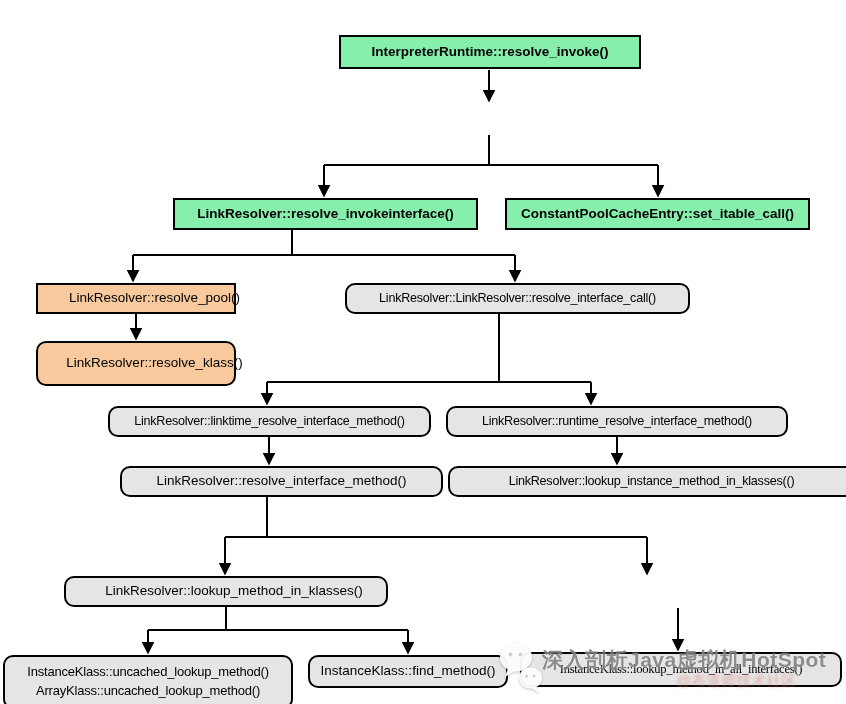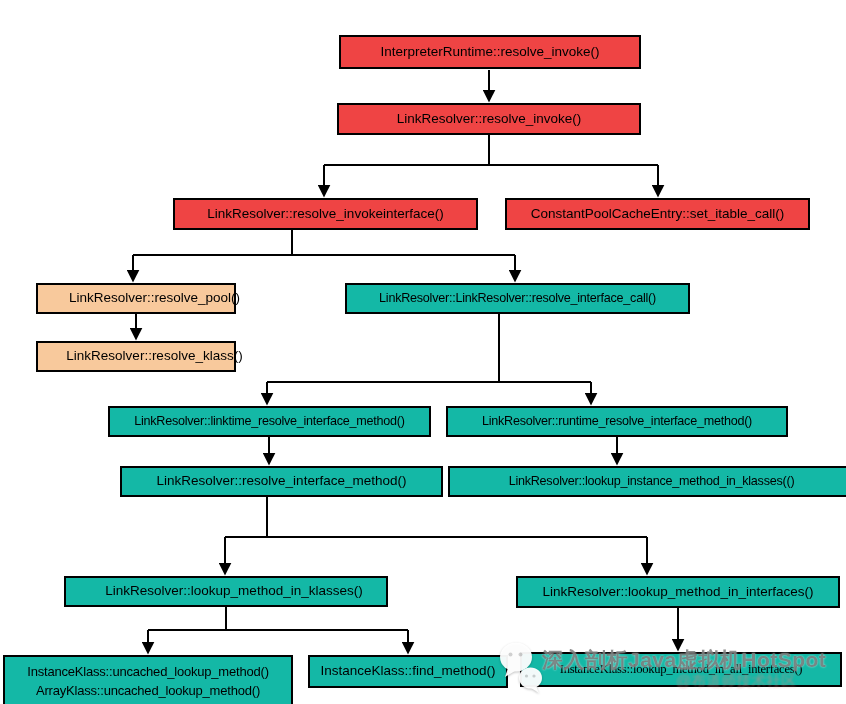--- a/index.html
+++ b/index.html
@@ -8,23 +8,23 @@
     position:relative;width:846px;height:704px;background:#ffffff;overflow:hidden;
     font-family:"Liberation Sans", sans-serif;
   }
   #edges{position:absolute;left:0;top:0;width:846px;height:704px;}
   #edges path{stroke:#000;stroke-width:2;fill:none;}
   .node{
     position:absolute;box-sizing:border-box;border:2px solid #000;
     display:flex;align-items:center;justify-content:center;text-align:center;
     font-size:13.5px;color:#000;white-space:nowrap;line-height:1.2;
   }
-  .blue{background:#ef4444;}
+  .blue{background:#86efac;font-weight:bold;}
   .orange{background:#f8c99c;padding-left:37px;}
-  .pink{background:#14b8a6;}
+  .pink{background:#e5e5e5;border-radius:10px;}
   .tight{font-size:12.6px;letter-spacing:-0.25px;}
   .twoline{flex-direction:column;font-size:13px;line-height:1.45;letter-spacing:-0.2px;}
   
   #watermark{position:absolute;left:496px;top:634px;width:350px;height:66px;pointer-events:none;}
   #wm-logo{position:absolute;left:2px;top:6px;filter:drop-shadow(0 1px 1px rgba(0,0,0,0.25));}
   #wm-text{
     position:absolute;left:46px;top:12px;width:300px;
     font-size:21px;font-weight:bold;color:rgba(110,110,110,0.78);
     letter-spacing:0.5px;filter:blur(0.4px);white-space:nowrap;
     text-shadow:0 0 2px rgba(255,255,255,0.7);
@@ -72,43 +72,41 @@
 
     <path d="M226,607 L226,630 M148,630 L408,630"></path>
     <path d="M148,630 L148,652" marker-end="url(#ah)"></path>
     <path d="M408,630 L408,652" marker-end="url(#ah)"></path>
 
     <path d="M678,608 L678,649" marker-end="url(#ah)"></path>
   </svg>
 
   <div class="node blue" style="left:339px;top:35px;width:302px;height:34px;">InterpreterRuntime::resolve_invoke()</div>
 
-  <div class="node blue" style="left:337px;top:103px;width:304px;height:32px;">LinkResolver::resolve_invoke()</div>
 
   <div class="node blue" style="left:173px;top:198px;width:305px;height:32px;">LinkResolver::resolve_invokeinterface()</div>
 
   <div class="node blue" style="left:505px;top:198px;width:305px;height:32px;">ConstantPoolCacheEntry::set_itable_call()</div>
 
   <div class="node orange" style="left:36px;top:283px;width:200px;height:31px;">LinkResolver::resolve_pool()</div>
 
-  <div class="node orange" style="left:36px;top:341px;width:200px;height:31px;">LinkResolver::resolve_klass()</div>
+  <div class="node orange" style="left:36px;top:341px;width:200px;height:45px;border-radius:10px;">LinkResolver::resolve_klass()</div>
 
   <div class="node pink tight" style="left:345px;top:283px;width:345px;height:31px;">LinkResolver::LinkResolver::resolve_interface_call()</div>
 
   <div class="node pink tight" style="left:108px;top:406px;width:323px;height:31px;">LinkResolver::linktime_resolve_interface_method()</div>
 
   <div class="node pink tight" style="left:446px;top:406px;width:342px;height:31px;">LinkResolver::runtime_resolve_interface_method()</div>
 
   <div class="node pink" style="left:120px;top:466px;width:323px;height:31px;">LinkResolver::resolve_interface_method()</div>
 
   <div class="node pink tight" style="left:448px;top:466px;width:407px;height:31px;">LinkResolver::lookup_instance_method_in_klasses(()</div>
 
   <div class="node pink" style="left:64px;top:576px;width:324px;height:31px;padding-left:16px;">LinkResolver::lookup_method_in_klasses()</div>
 
-  <div class="node pink" style="left:516px;top:576px;width:324px;height:32px;">LinkResolver::lookup_method_in_interfaces()</div>
 
   <div class="node pink twoline" style="left:3px;top:655px;width:290px;height:54px;">
     <span>InstanceKlass::uncached_lookup_method()</span>
     <span>ArrayKlass::uncached_lookup_method()</span>
   </div>
 
   <div class="node pink" style="left:308px;top:655px;width:200px;height:33px;">InstanceKlass::find_method()</div>
 
   <div class="node pink tight" style="left:520px;top:652px;width:322px;height:35px;font-family:Liberation Serif, serif;">InstanceKlass::lookup_method_in_all_interfaces()</div>
 

